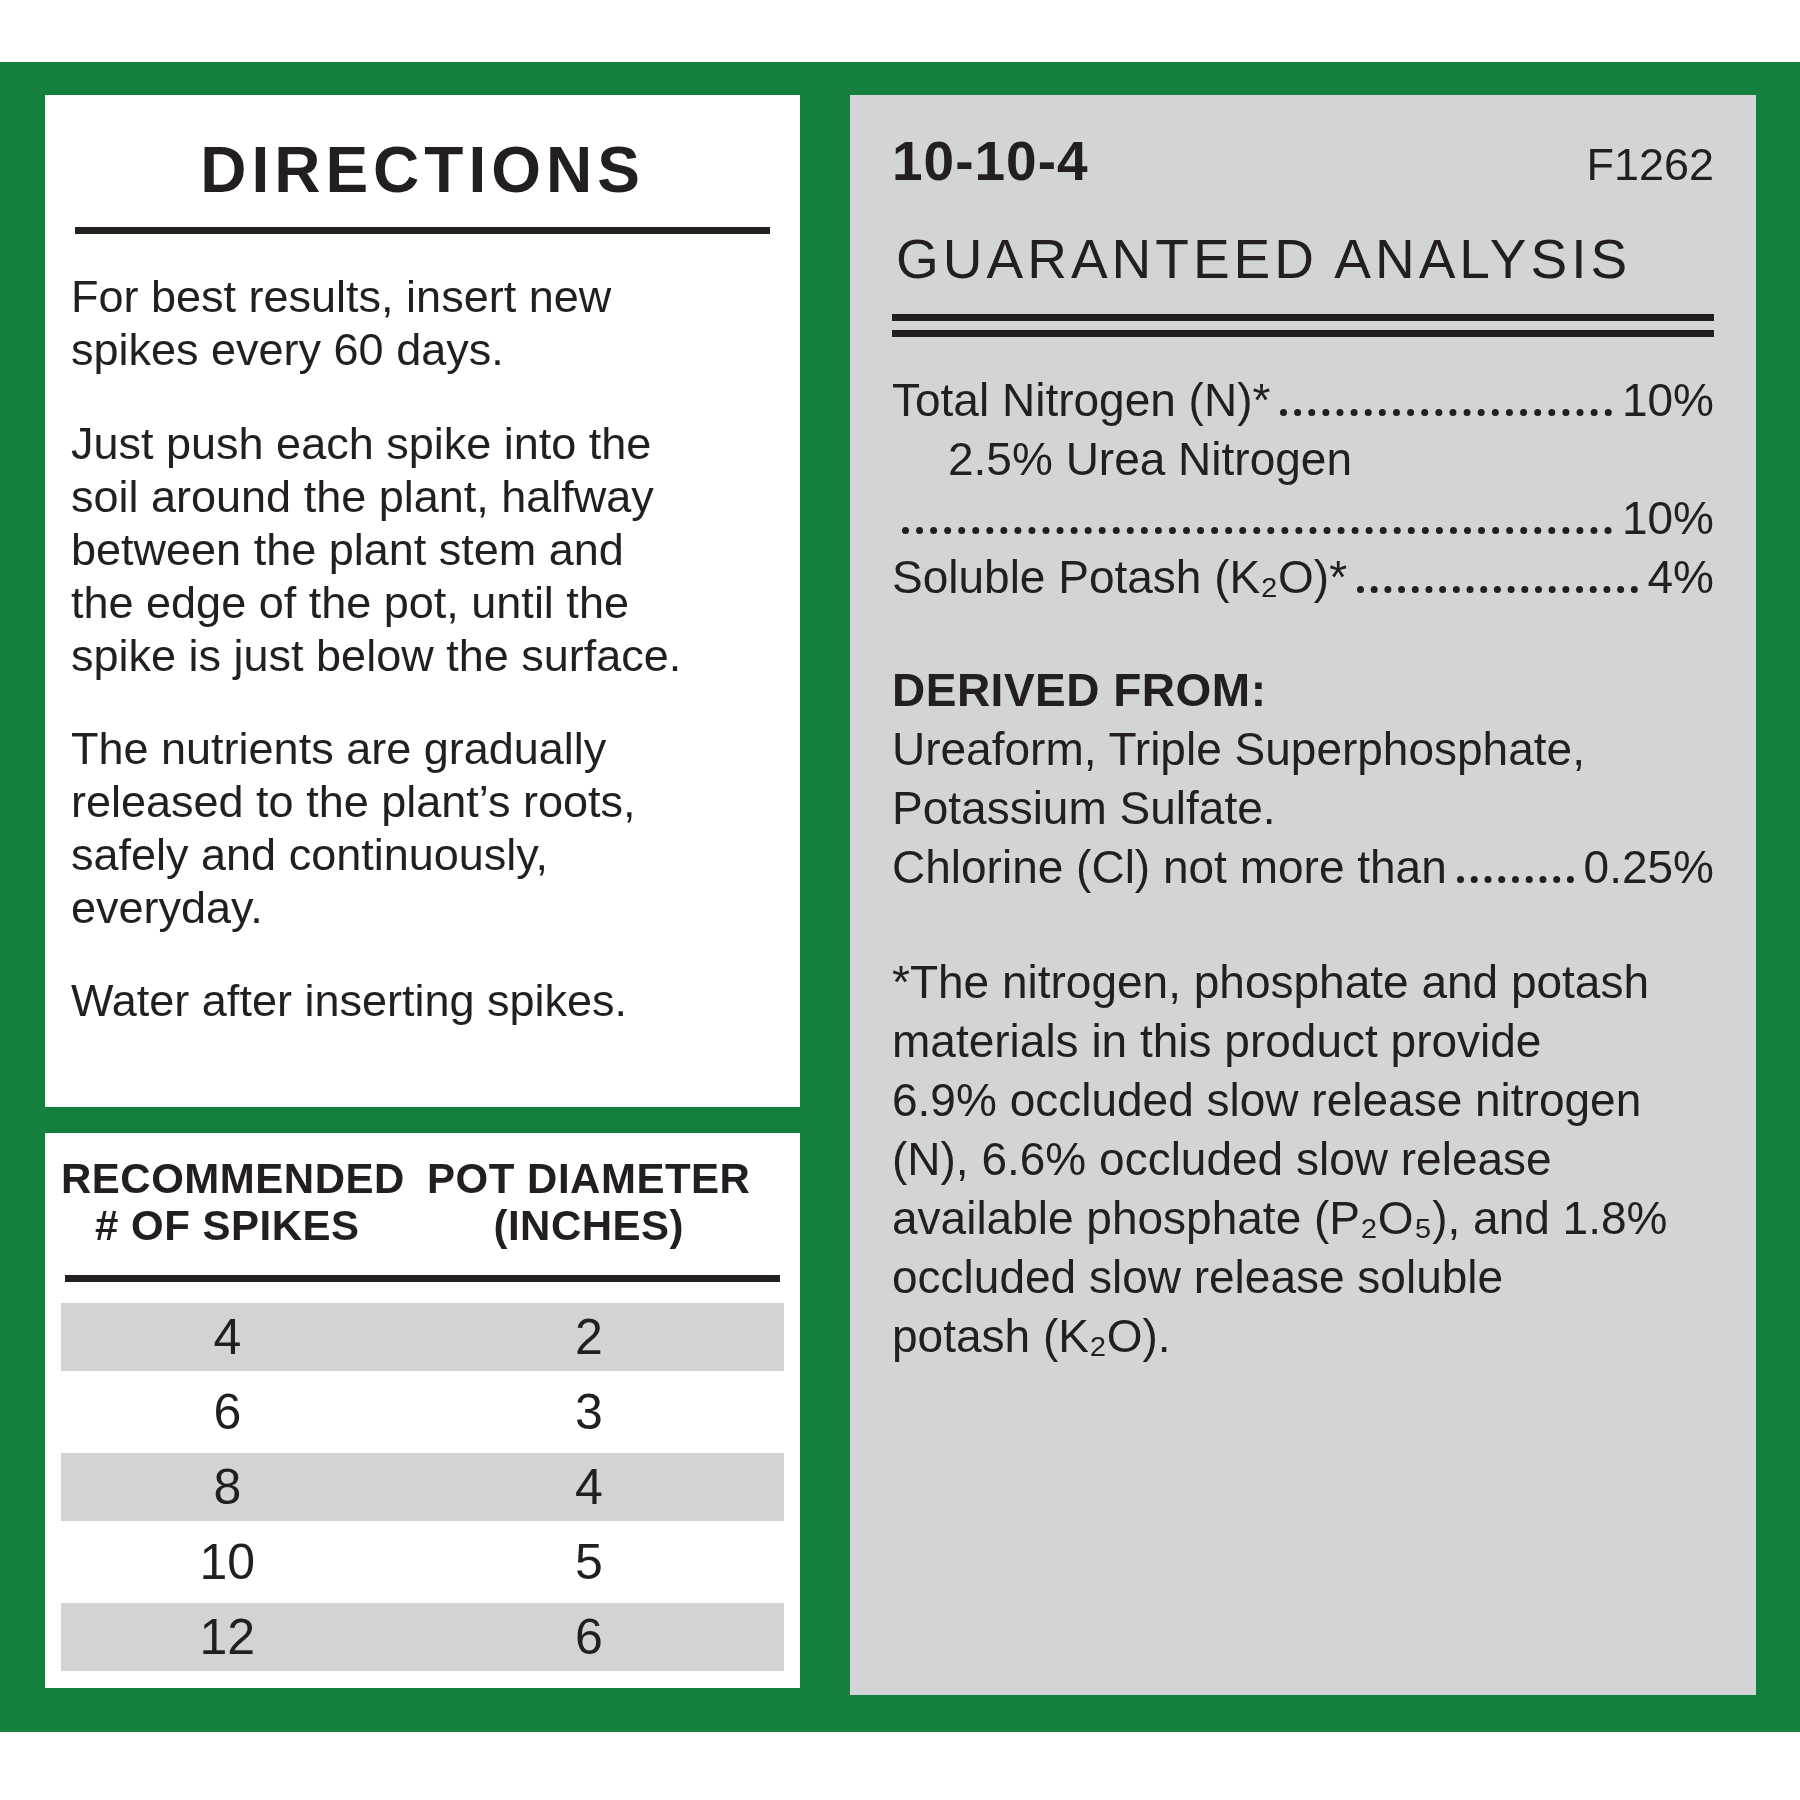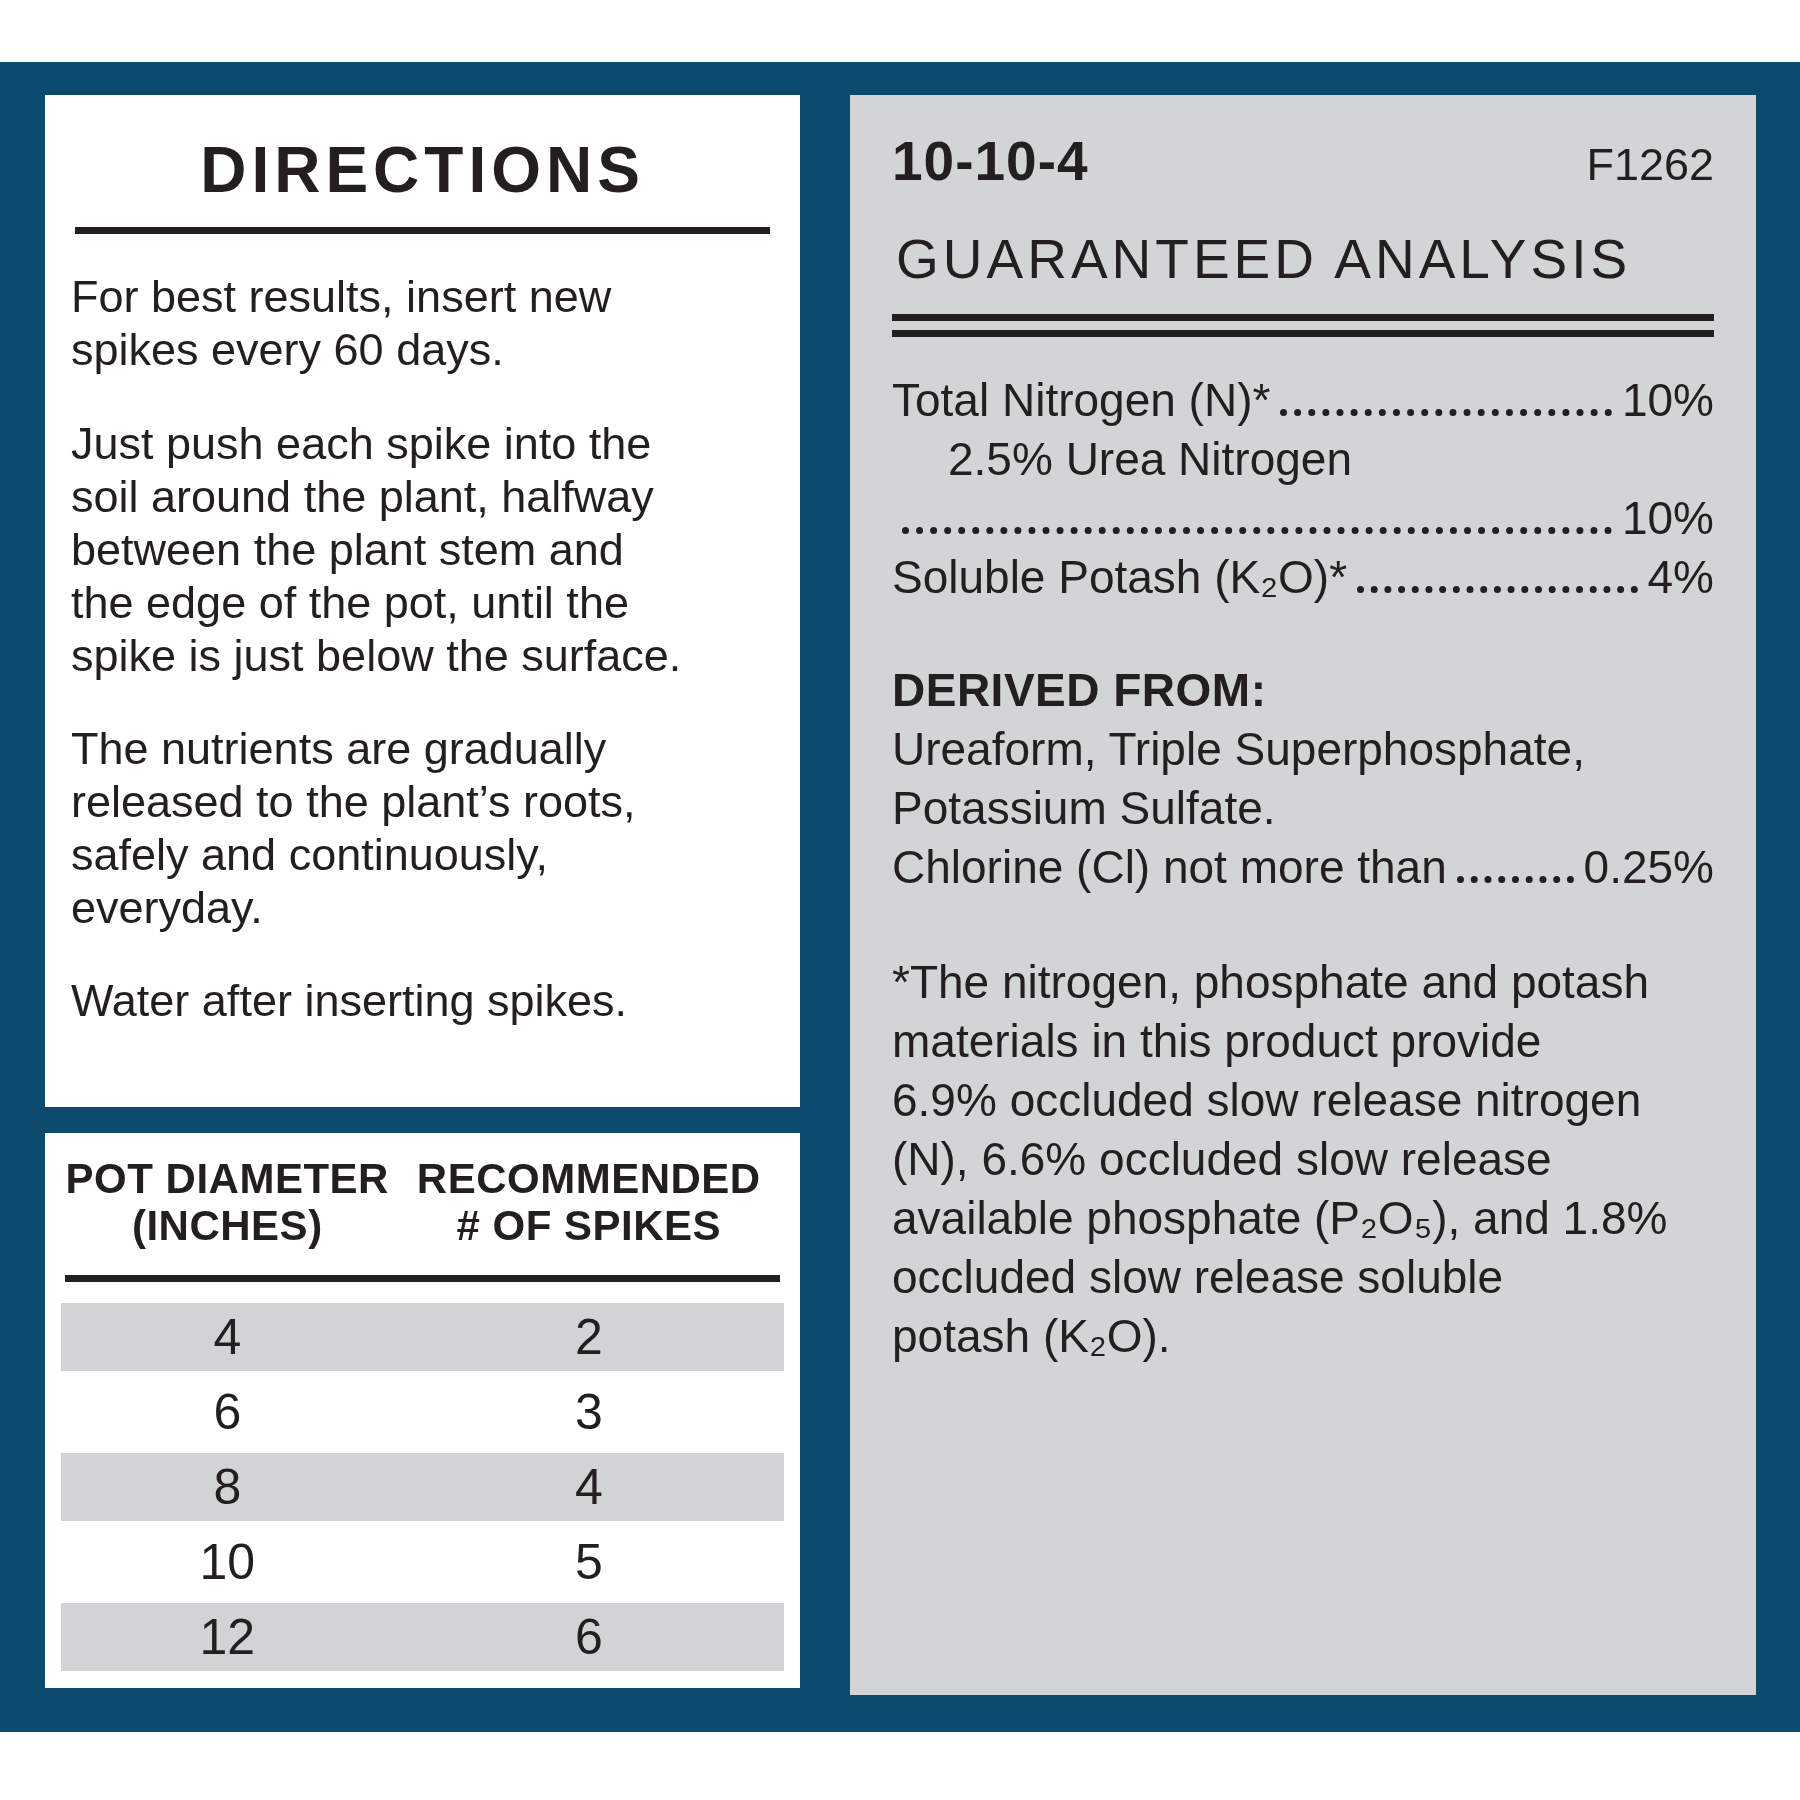--- a/index.html
+++ b/index.html
@@ -3,21 +3,21 @@
 <meta charset="utf-8">
 <style>
   html,body{margin:0;padding:0;}
   .page{
     position:relative;width:1800px;height:1800px;background:#ffffff;
     font-family:"Liberation Sans","DejaVu Sans",sans-serif;color:#231f20;
     overflow:hidden;
   }
   .label-frame{
     position:absolute;left:0;top:62px;width:1800px;height:1670px;
-    background:#0c4a6e;
+    background:#15803d;
   }
   
   .directions-box{
     position:absolute;left:45px;top:33px;width:755px;height:1012px;
     background:#ffffff;box-sizing:border-box;padding:26px 22px 0;
   }
   .directions-title{
     margin:14px 0 0;text-align:center;font-size:64px;font-weight:bold;
     letter-spacing:5px;line-height:1.1;
   }
@@ -98,24 +98,24 @@
           <p class="dir-para">The nutrients are gradually
 released to the plant’s roots,
 safely and continuously,
 everyday.</p>
           <p class="dir-para">Water after inserting spikes.</p>
         </div>
     </section>
 
     <section class="table-box">
       <div class="pot-head">
+        <div class="pot-th">RECOMMENDED
+# OF SPIKES</div>
         <div class="pot-th">POT DIAMETER
 (INCHES)</div>
-        <div class="pot-th">RECOMMENDED
-# OF SPIKES</div>
       </div>
       <div class="table-rule"></div>
       <div class="pot-body" id="pot-rows">
           <div class="pot-row striped">
     <div class="pot-cell">4</div>
     <div class="pot-cell">2</div>
   </div>
           <div class="pot-row">
     <div class="pot-cell">6</div>
     <div class="pot-cell">3</div>

